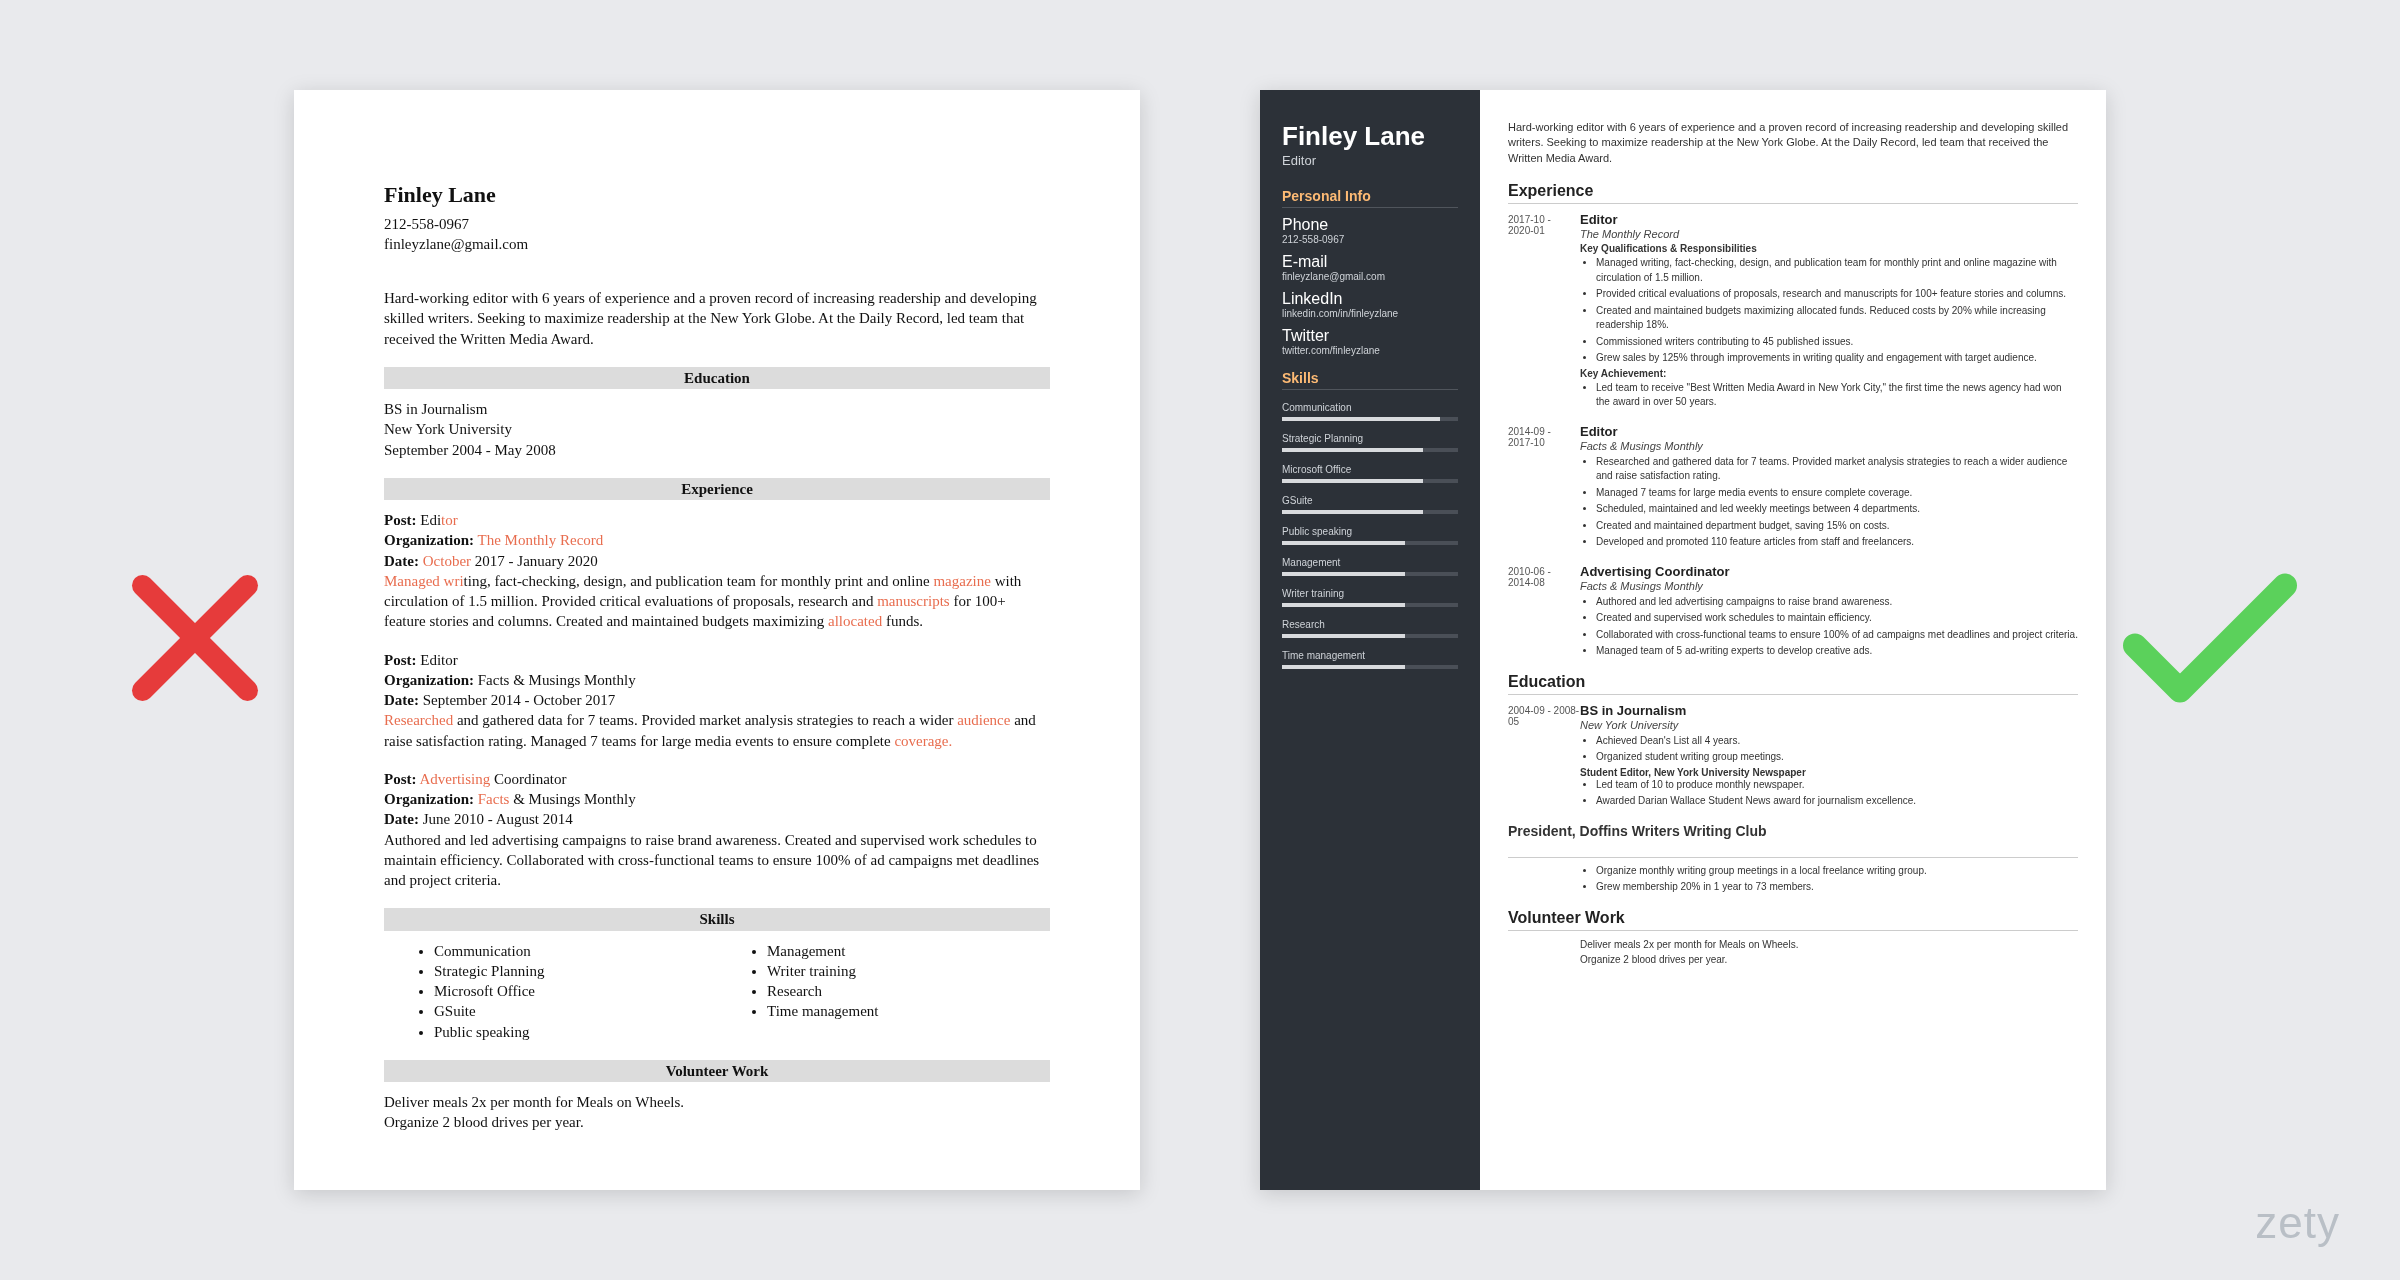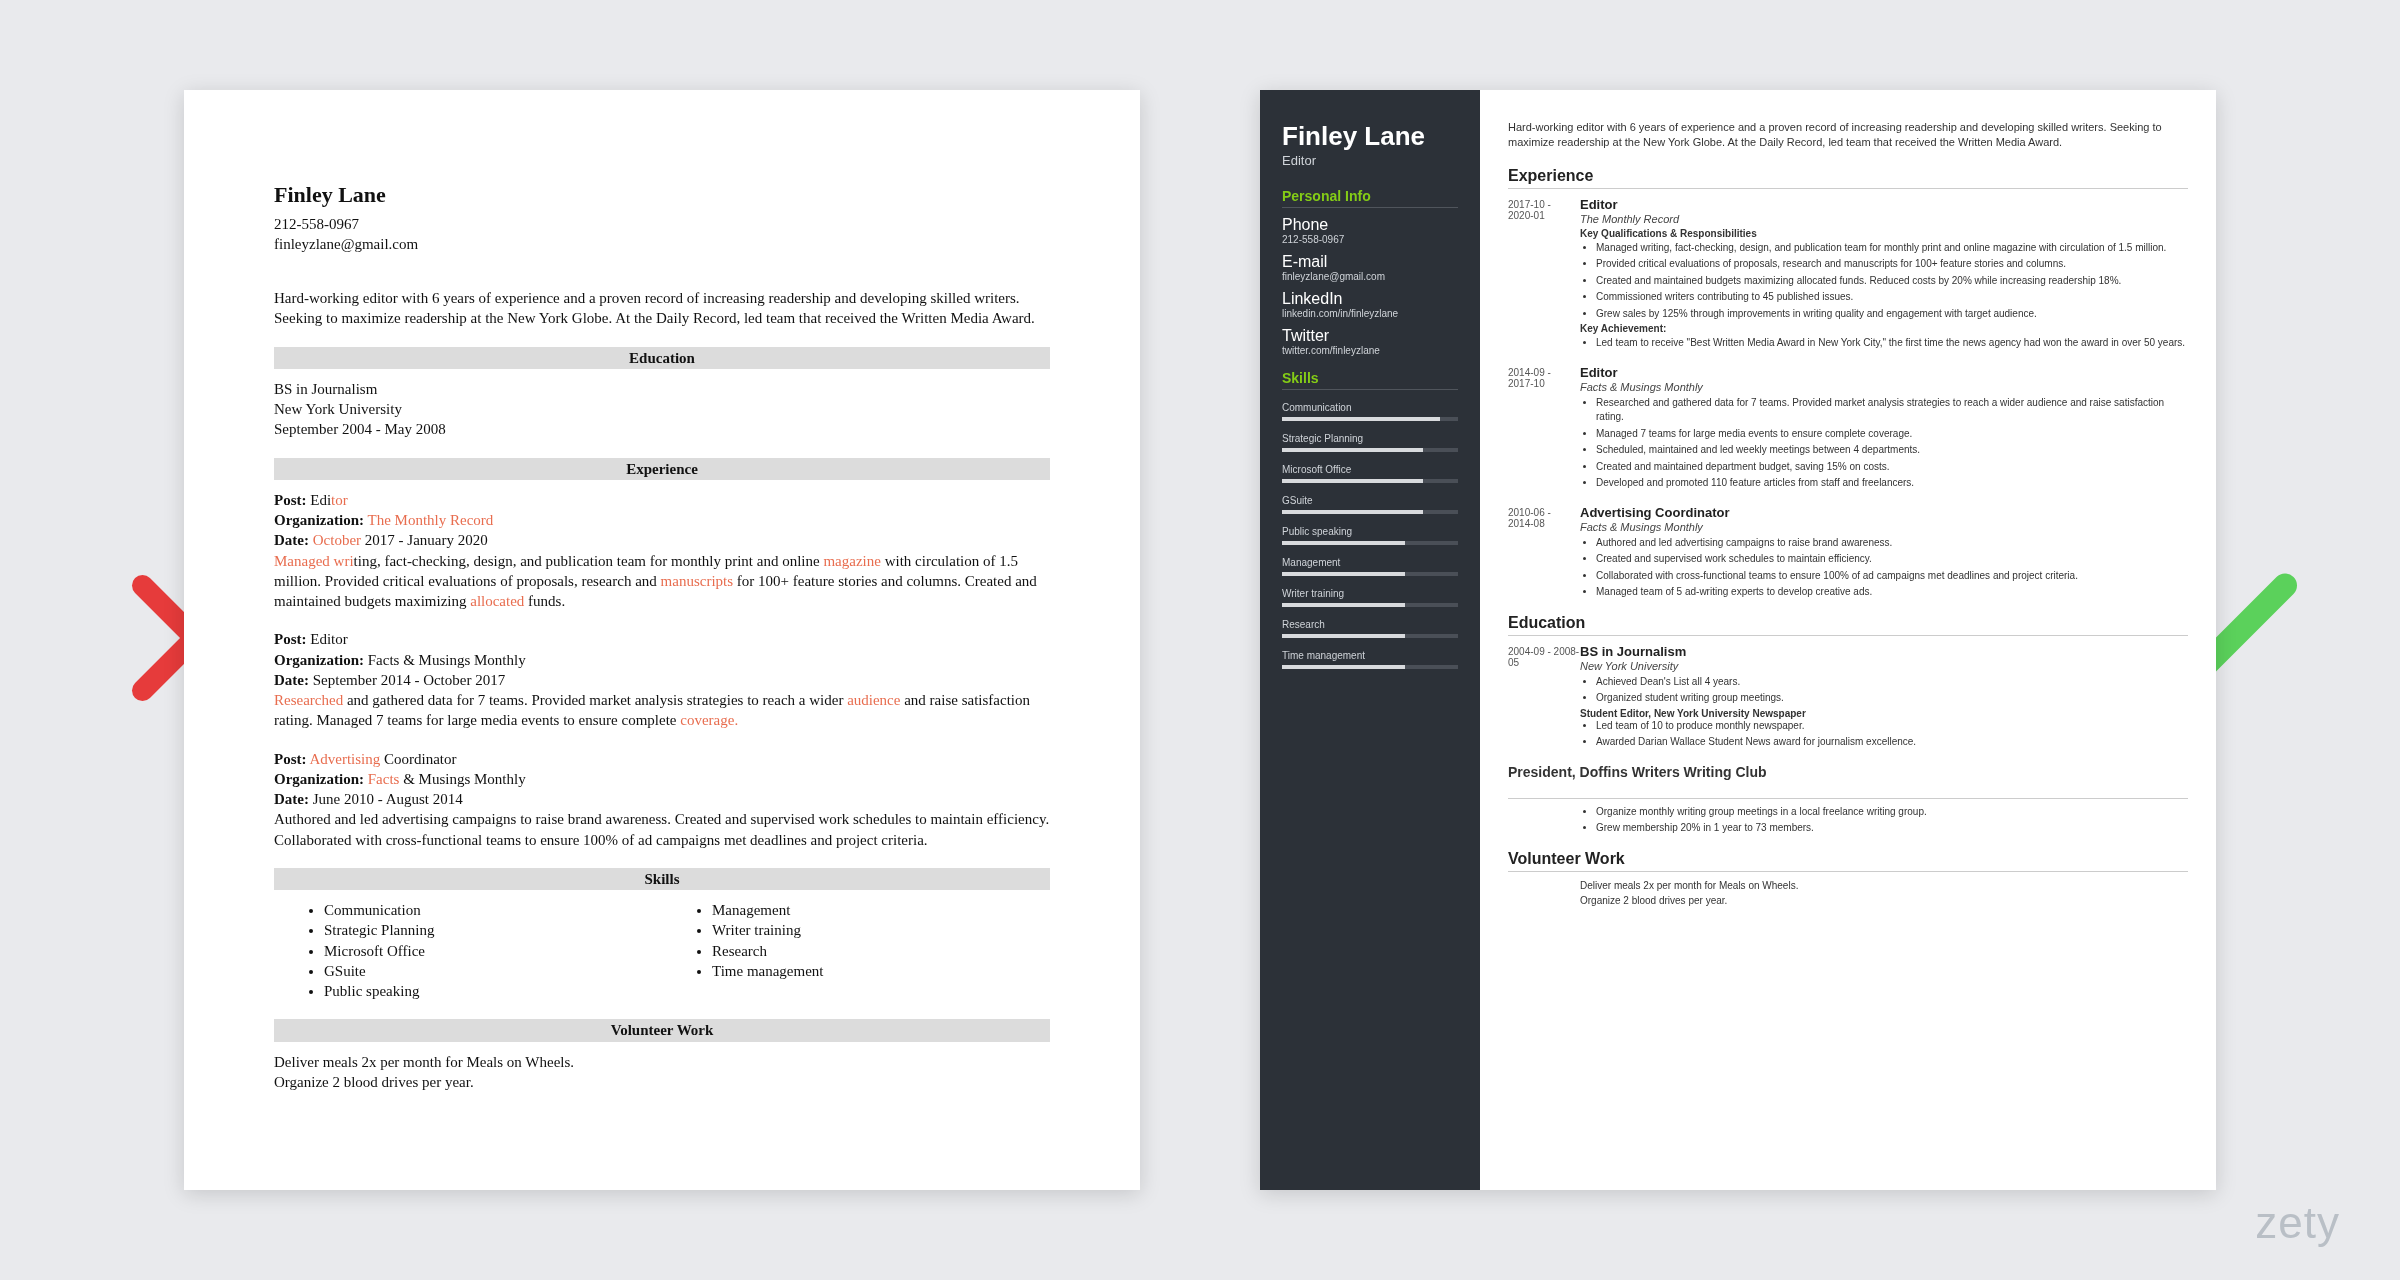--- a/index.html
+++ b/index.html
@@ -9,21 +9,21 @@
     width: 2400px;
     height: 1280px;
     position: relative;
     display: flex;
     justify-content: center;
     align-items: center;
     gap: 120px;
   }
   .page {
     background: #fff;
-    width: 956px;
+    width: 846px;
     height: 1100px;
     box-shadow: 0 4px 20px rgba(0,0,0,0.15);
     position: relative;
   }
   
   .page.left {
     font-family: Georgia, 'Times New Roman', serif;
     padding: 90px 90px 60px 90px;
     font-size: 15px;
     color: #111;
@@ -50,21 +50,21 @@
   .page.right { display: flex; font-size: 11px; color: #333; }
   .sidebar {
     width: 220px;
     background: #2c3138;
     color: #fff;
     padding: 32px 22px;
   }
   .sidebar h1 { font-size: 26px; font-weight: bold; line-height: 1.1; }
   .sidebar .role { font-size: 13px; color: #cfd3d8; margin-top: 2px; margin-bottom: 20px; }
   .sidebar .sec-head {
-    font-size: 14px; font-weight: bold; color: #84cc16;
+    font-size: 14px; font-weight: bold; color: #fdba74;
     border-bottom: 1px solid #50555c; padding-bottom: 3px; margin-bottom: 8px; margin-top: 14px;
   }
   .sidebar .info-label { font-size: 16px; font-weight: normal; color: #fff; margin-top: 8px; }
   .sidebar .info-val { font-size: 10px; color: #cfd3d8; margin-bottom: 4px; }
   .sidebar .skill { margin-top: 12px; }
   .sidebar .skill .nm { font-size: 10px; color: #cfd3d8; margin-bottom: 4px; }
   .sidebar .skill .bar { height: 4px; background: #4a4f57; position: relative; }
   .sidebar .skill .bar .fill { height: 100%; background: #d8dadd; }
   .main {
     flex: 1;

